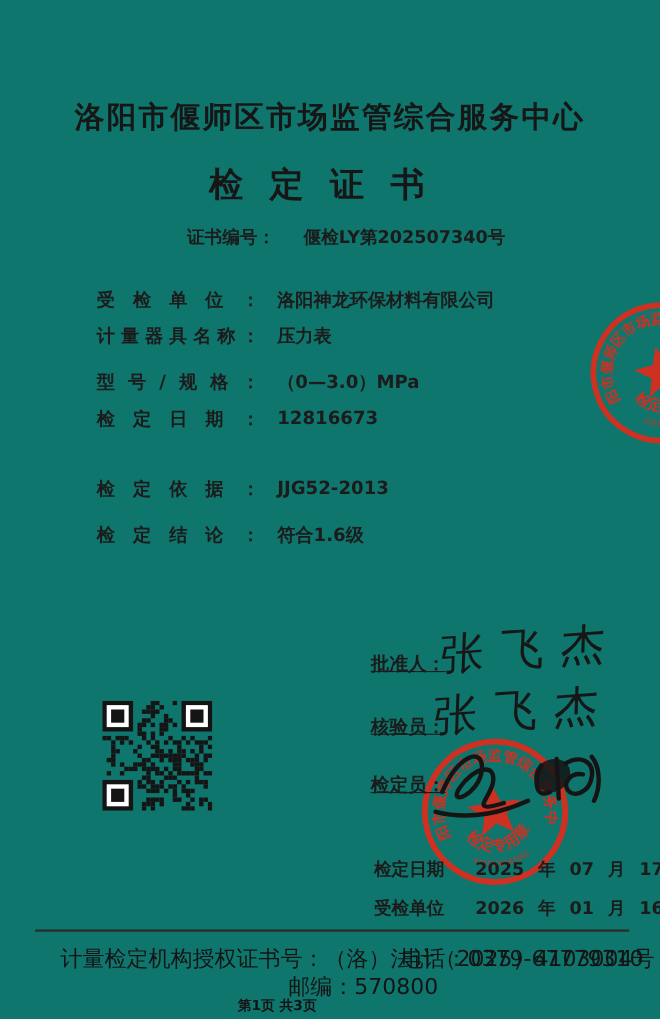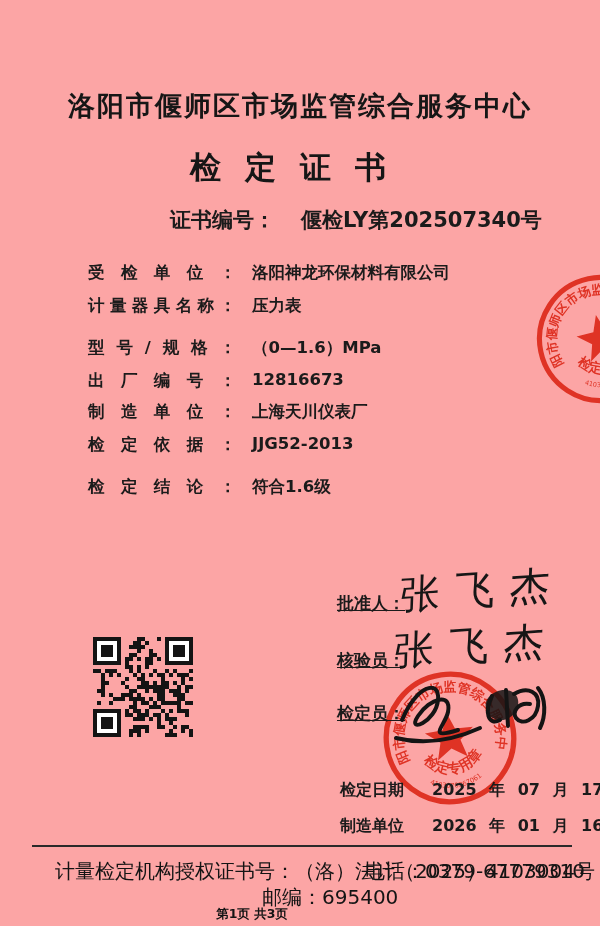--- a/index.html
+++ b/index.html
@@ -1,32 +1,32 @@
 <!DOCTYPE html>
 <html><head>
 <meta charset="utf-8">
 <style>
   html,body{margin:0;padding:0;background:#888;}
   .page{
     position:relative;width:600px;height:926px;margin:0 auto;
-    background:#fca5a5;overflow:hidden;
+    background:#0f766e;overflow:hidden;
     font-family:"DejaVu Sans","Liberation Sans",sans-serif;
     color:#1b1b1b;
   }
   .abs{position:absolute;}
   .org-title{
     left:0;top:88px;width:600px;text-align:center;
     font-size:27px;font-weight:700;letter-spacing:2px;color:#161616;
   }
   .doc-title{
     left:0;top:147px;width:600px;text-align:center;
     font-size:31px;font-weight:700;letter-spacing:24px;padding-left:0;
     box-sizing:border-box;color:#161616;
   }
-  .certno{left:170px;top:206px;font-size:21px;font-weight:700;}
+  .certno{left:170px;top:206px;font-size:16px;font-weight:700;}
   .certno .val{margin-left:26px;font-weight:700;}
   .field-row{left:88px;font-size:16.5px;font-weight:700;white-space:nowrap;}
   .field-label{
     display:inline-block;width:148px;
     text-align:justify;text-align-last:justify;
     vertical-align:bottom;
   }
   .field-value{position:absolute;left:164px;white-space:nowrap;font-weight:600;}
   .sig-label{font-size:17px;font-weight:700;text-decoration:underline;}
   .sig-name{
@@ -57,29 +57,25 @@
   <div class="abs field-row" style="top:295px">
     <span class="field-label">计量器具名称：</span>
     <span class="field-value">压力表</span>
   </div>
   <div class="abs field-row" style="top:262px">
     <span class="field-label">受检单位：</span>
     <span class="field-value">洛阳神龙环保材料有限公司</span>
   </div>
   <div class="abs field-row" style="top:337px">
     <span class="field-label">型号/规格：</span>
-    <span class="field-value">（0—1.6）MPa</span>
+    <span class="field-value">（0—3.0）MPa</span>
   </div>
   <div class="abs field-row" style="top:370px">
-    <span class="field-label">出厂编号：</span>
+    <span class="field-label">检定日期：</span>
     <span class="field-value">12816673</span>
-  </div>
-  <div class="abs field-row" style="top:401px">
-    <span class="field-label">制造单位：</span>
-    <span class="field-value">上海天川仪表厂</span>
   </div>
   <div class="abs field-row" style="top:434px">
     <span class="field-label">检定依据：</span>
     <span class="field-value">JJG52-2013</span>
   </div>
   <div class="abs field-row" style="top:476px">
     <span class="field-label">检定结论：</span>
     <span class="field-value">符合1.6级</span>
   </div>
 
@@ -324,29 +320,29 @@
       <path d="M126,26 C140,18 152,24 150,38 C148,52 134,58 128,50 C124,44 130,34 142,36"></path>
       <path d="M150,20 C158,30 158,48 152,60"></path>
     </g>
     <path d="M100,30 c10,-12 28,-10 30,2 c2,10 -8,22 -20,20 c-10,-2 -16,-12 -10,-22 z" fill="#141414" opacity="0.85"></path>
   </svg>
 
   <div class="abs date-row" style="left:340px;top:780px">
     <span>检定日期</span><span class="date-val">2025 年 07 月 17 日</span>
   </div>
   <div class="abs date-row" style="left:340px;top:816px">
-    <span>制造单位</span><span class="date-val">2026 年 01 月 16 日</span>
+    <span>受检单位</span><span class="date-val">2026 年 01 月 16 日</span>
   </div>
 
   <div class="abs sep"></div>
 
   <div class="abs foot" style="left:55px;top:858px">
     <span>计量检定机构授权证书号：</span><span>（洛）法计（2025）4103004号</span>
   </div>
   <div class="abs foot" style="left:365px;top:858px">
     <span>电话：</span><span>0379-67779310</span>
   </div>
   <div class="abs foot" style="left:262px;top:884px">
-    <span>邮编：</span><span>695400</span>
+    <span>邮编：</span><span>570800</span>
   </div>
   <div class="abs foot" style="left:0;top:906px;width:504px;text-align:center;font-size:12.5px;font-weight:600">第1页  共3页</div>
 
 </div>
 
 </body></html>

